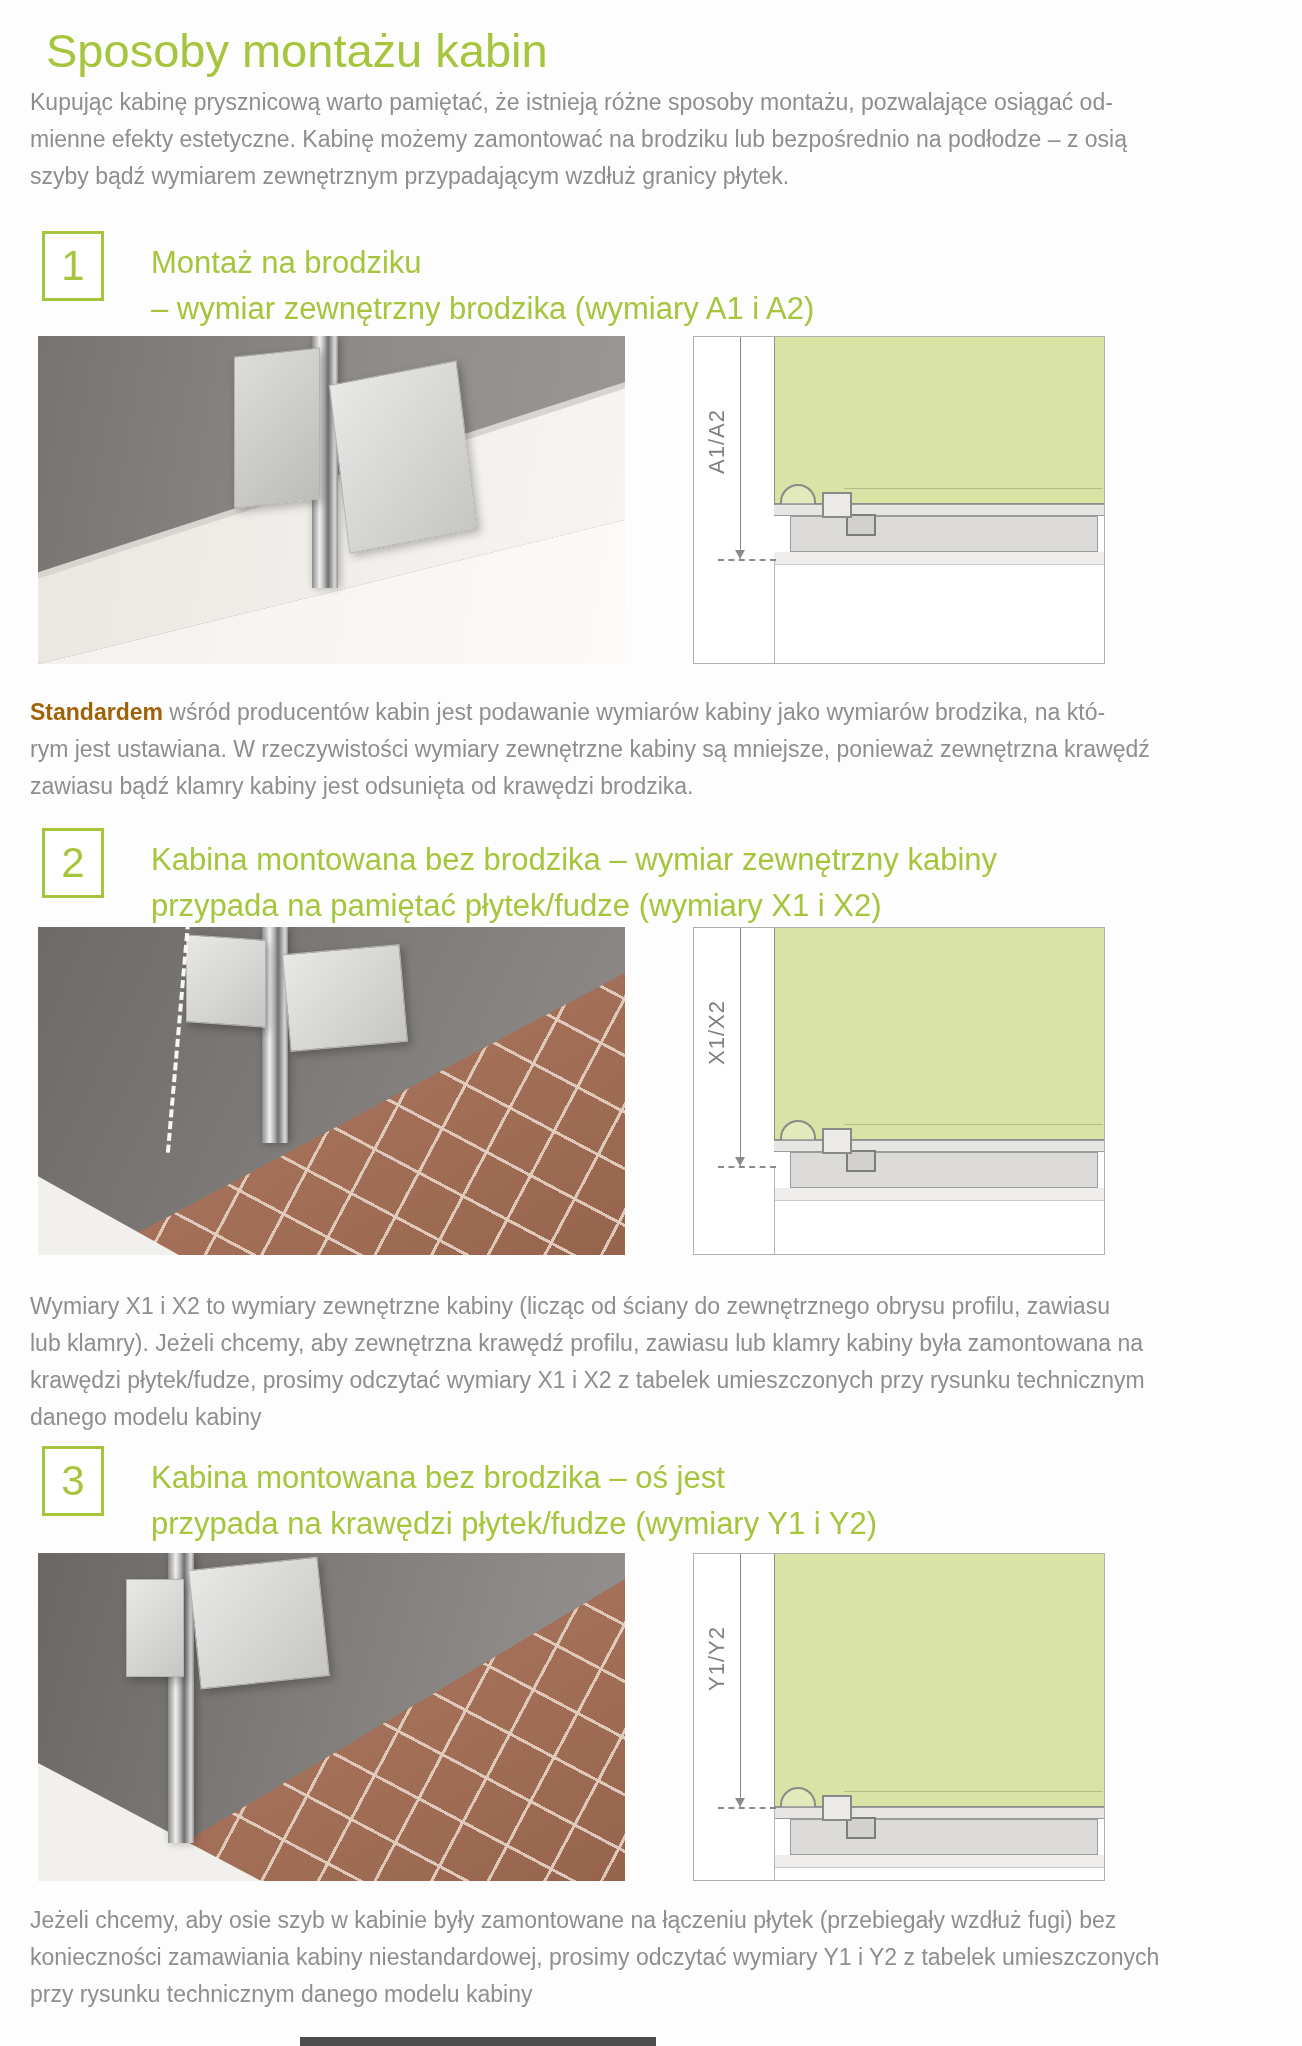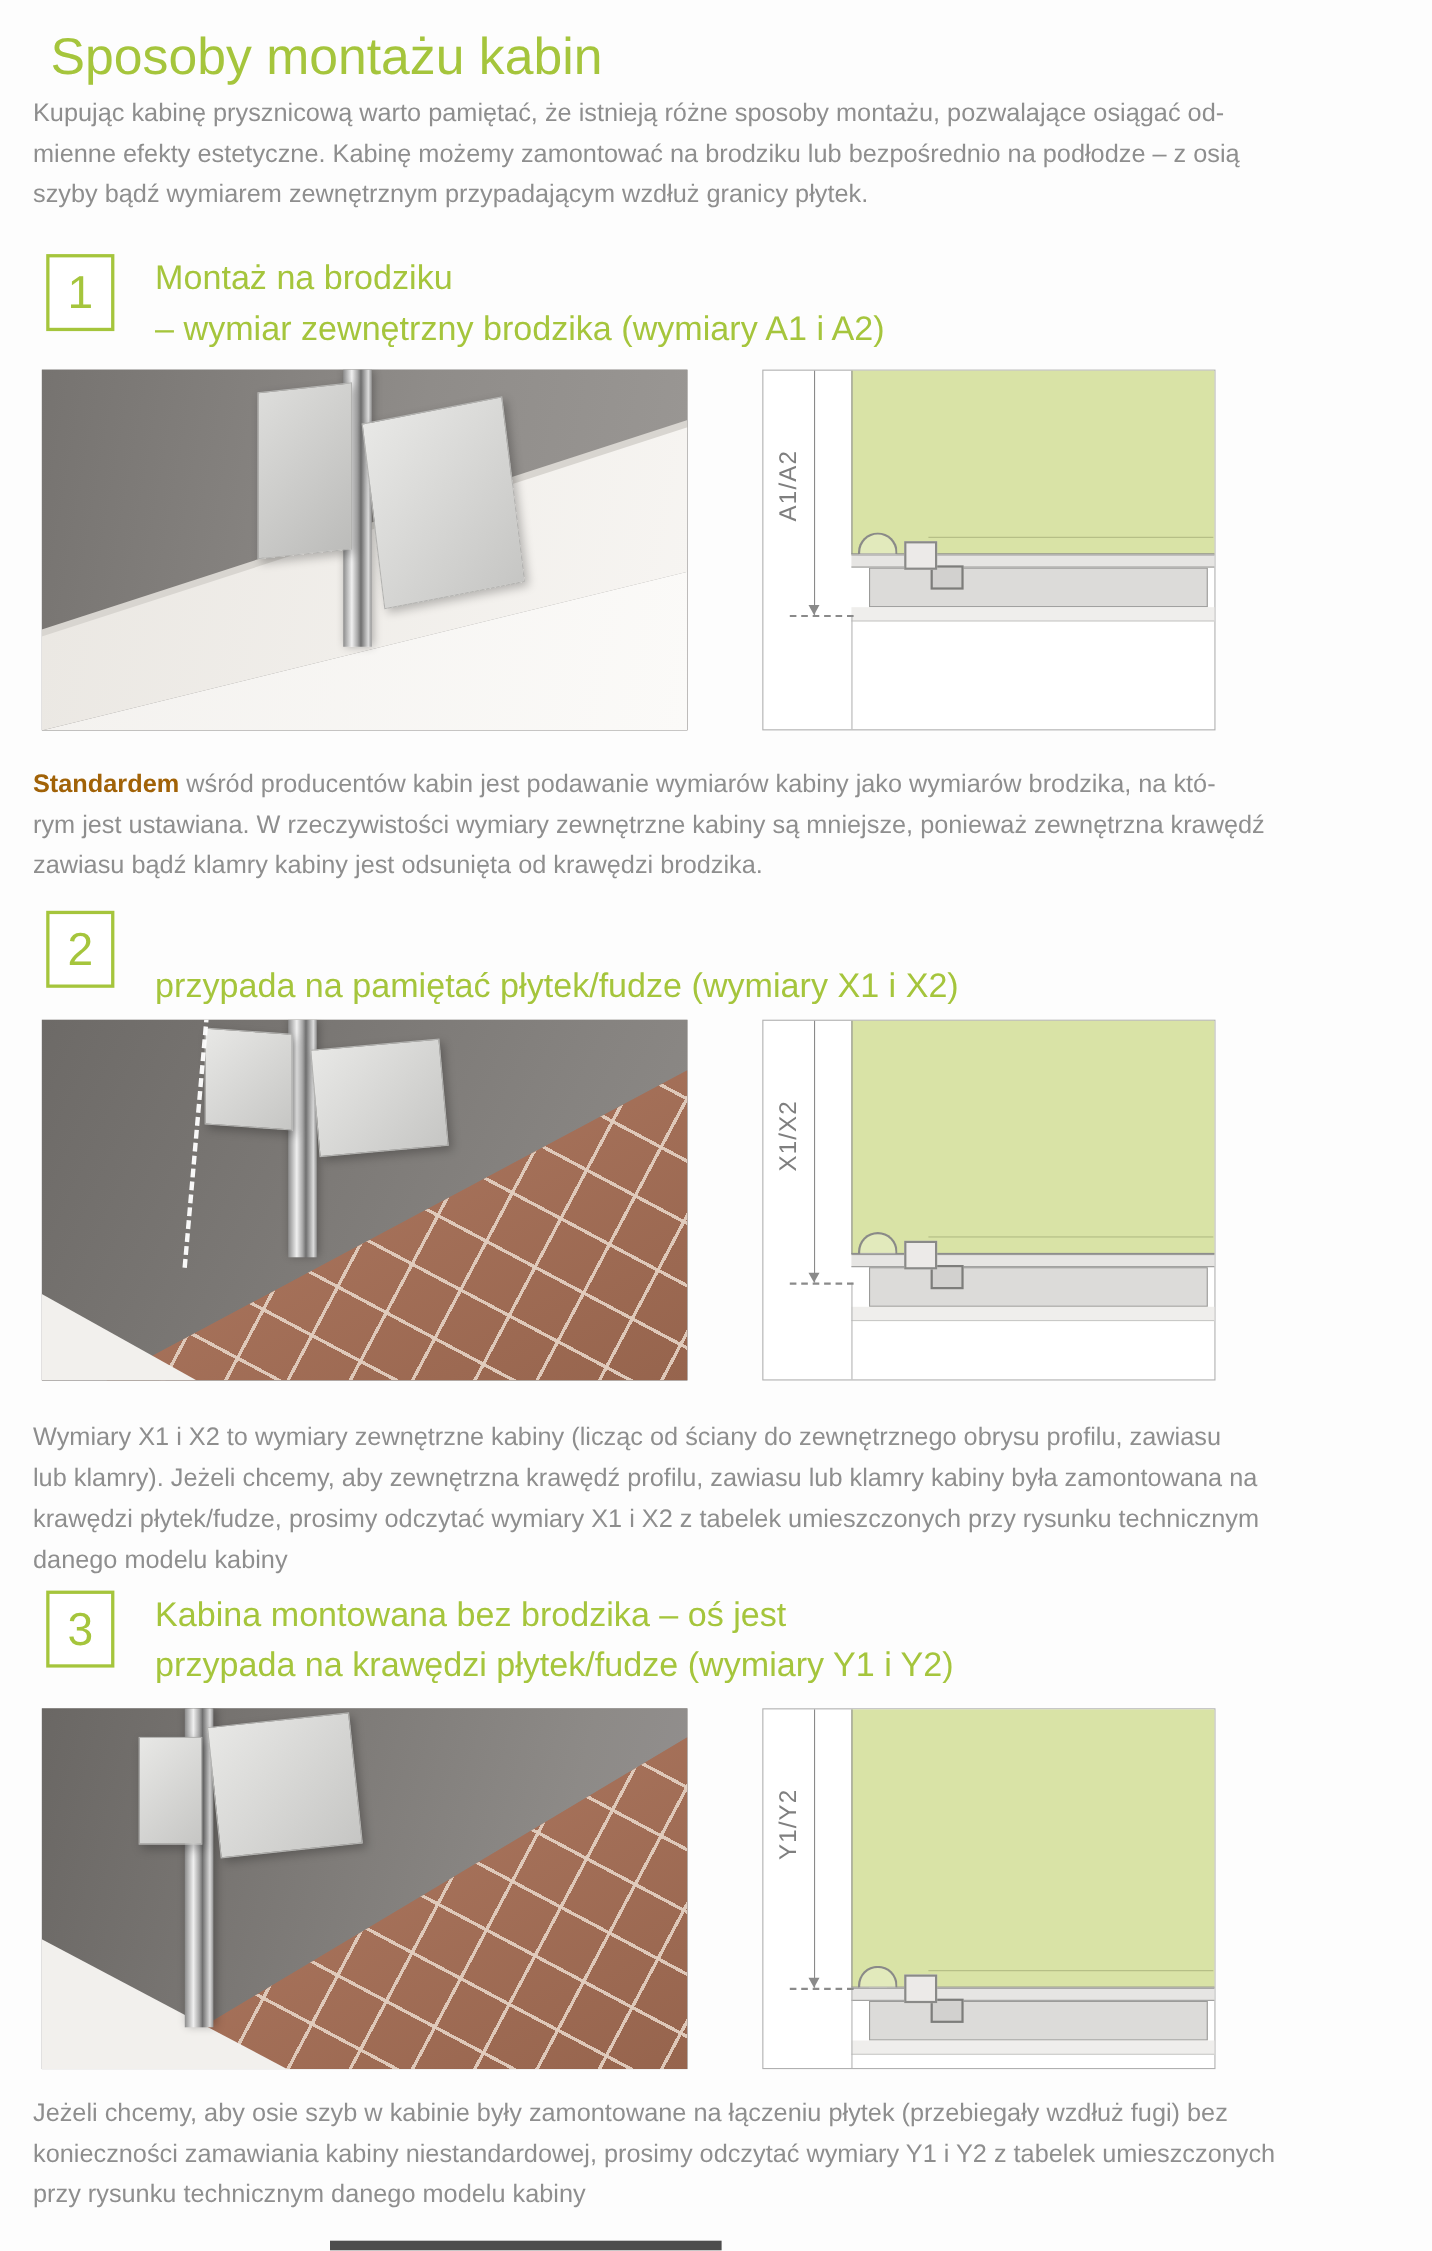--- a/index.html
+++ b/index.html
@@ -36,21 +36,21 @@
   .badge{
     position:absolute;left:42px;width:56px;height:64px;
     border:3px solid #a5c53c;background:#ffffff;
     display:flex;align-items:center;justify-content:center;
     font-size:42px;color:#a5c53c;
   }
   .badge1{top:231px;}
   .badge2{top:828px;}
   .badge3{top:1446px;}
   .sec-heading{
-    position:absolute;left:135px;margin:6px;
+    position:absolute;left:135px;margin:16px;
     font-size:31px;line-height:46px;font-weight:normal;
     color:#a5c53c;
   }
   .sh1{top:224px;}
   .sh2{top:821px;}
   .sh3{top:1439px;}
 
   
   .photo{
     position:absolute;left:38px;width:587px;height:328px;
@@ -190,21 +190,21 @@
   </div>
 
   <p class="note note1"><span class="lead">Standardem</span><span> wśród producentów kabin jest podawanie wymiarów kabiny jako wymiarów brodzika, na któ-
 rym jest ustawiana. W rzeczywistości wymiary zewnętrzne kabiny są mniejsze, ponieważ zewnętrzna krawędź
 zawiasu bądź klamry kabiny jest odsunięta od krawędzi brodzika.</span></p>
 
   <div class="badge badge2">
     <span>2</span>
   </div>
   <h2 class="sec-heading sh2">
-    <br>
+    <span>Kabina montowana bez brodzika – wymiar zewnętrzny kabiny</span><br>
     <span>przypada na pamiętać płytek/fudze (wymiary X1 i X2)</span>
   </h2>
 
   <div class="photo p2 row2">
     <div class="wall"></div>
     <div class="tiles"></div>
     <div class="wedge"></div>
     <div class="chrome"></div>
     <div class="plate plate-back"></div>
     <div class="plate plate-main"></div>

